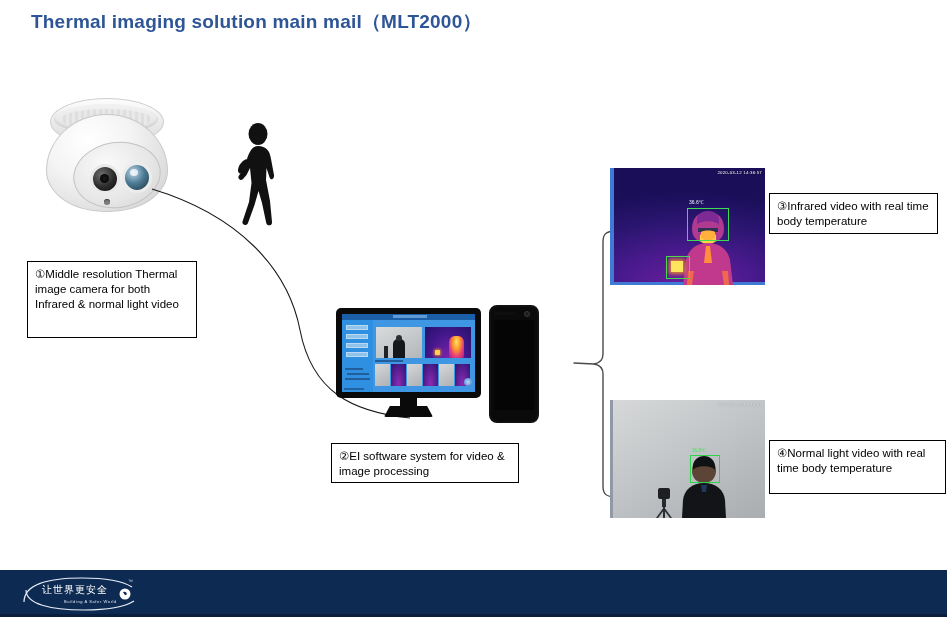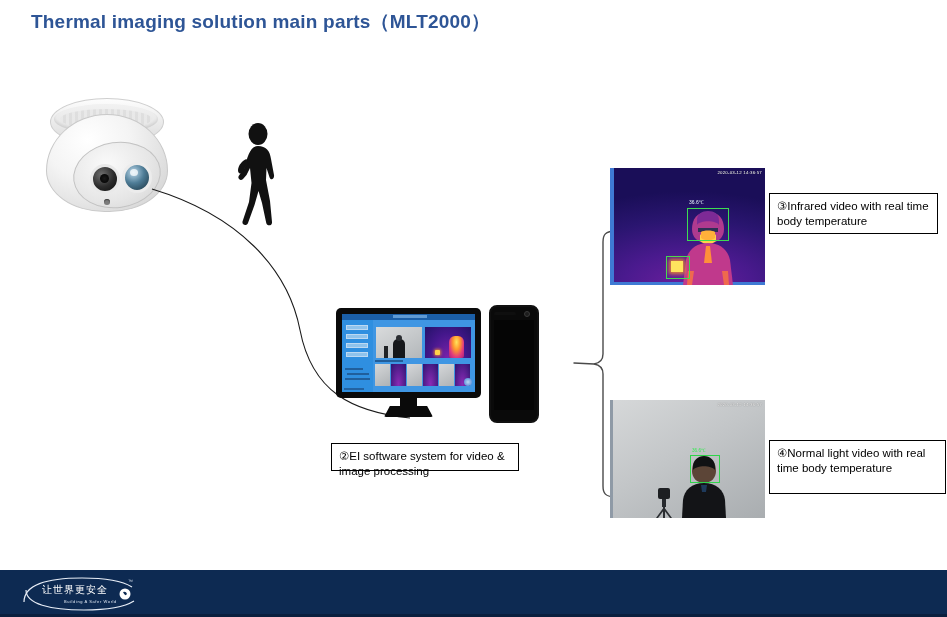--- a/index.html
+++ b/index.html
@@ -17,21 +17,21 @@
     letter-spacing:.2px;white-space:nowrap;
   }
 
   
   .callout{
     position:absolute;border:1px solid #000;background:#fff;
     font-size:11.5px;line-height:15px;color:#000;
     padding:5px 6px 5px 7px;box-sizing:border-box;
   }
   #callout1{left:27px;top:261px;width:170px;height:77px;}
-  #callout2{left:331px;top:443px;width:188px;height:28px;}
+  #callout2{left:331px;top:443px;width:188px;height:40px;}
   #callout3{left:769px;top:193px;width:169px;height:41px;}
   #callout4{left:769px;top:440px;width:177px;height:54px;}
 
   
   .camera{position:absolute;left:36px;top:98px;width:140px;height:112px;}
   .cam-base{
     position:absolute;left:14px;top:0;width:112px;height:46px;border-radius:50%;
     background:linear-gradient(180deg,#fdfdfd 0%,#ededed 45%,#d9d9d9 100%);
     border:1px solid #cfcfcf;
   }
@@ -155,21 +155,21 @@
   .logo-tm{position:absolute;left:108px;top:2px;font-size:5px;color:#cfd9e8;}
   .footer-text{position:absolute;left:170px;top:14px;font-size:12.5px;color:#ffffff;white-space:nowrap;}
   .footer-text span{margin-right:26px;}
   .footer-text span:last-child{margin-right:0;}
 </style>
 </head>
 <body>
 
 <div class="slide">
 
-  <div class="title">Thermal imaging solution  main parts（MLT2000）</div>
+  <div class="title">Thermal imaging solution  main mail（MLT2000）</div>
 
   <div class="camera">
     <div class="cam-base"></div>
     <div class="cam-ring"></div>
     <div class="cam-dome"></div>
     <div class="cam-face"></div>
     <div class="cam-lens"></div>
     <div class="cam-ir"></div>
     <div class="cam-led"></div>
   </div>
@@ -298,20 +298,23 @@
       <path d="M13 15 C13 8 18 4 24 4 C30 4 35 8 35 15 L35 18 C31 13 17 13 13 18 Z" fill="#111214"></path>
       <path d="M24 31 C36 31 44 38 45 48 L46 66 L2 66 L3 48 C4 38 12 31 24 31 Z" fill="#131417"></path>
       <path d="M21 33 L27 33 L26 40 L22 40 Z" fill="#1e3a5c"></path>
     </svg>
 
     <div class="vis-face-box"></div>
     <div class="vis-temp">36.6℃</div>
     <div class="vid-ts">2020-03-12 14:36:57</div>
   </div>
 
+  <div class="callout" id="callout1">
+    <span>①</span><span>Middle resolution Thermal image camera for both Infrared &amp; normal light video</span>
+  </div>
   <div class="callout" id="callout2">
     <span>②</span><span>EI software system for video &amp; image processing</span>
   </div>
   <div class="callout" id="callout4">
     <span>④</span><span>Normal light video with real time body temperature</span>
   </div>
   <div class="callout" id="callout3">
     <span>③</span><span>Infrared video with real time body temperature</span>
   </div>
 

